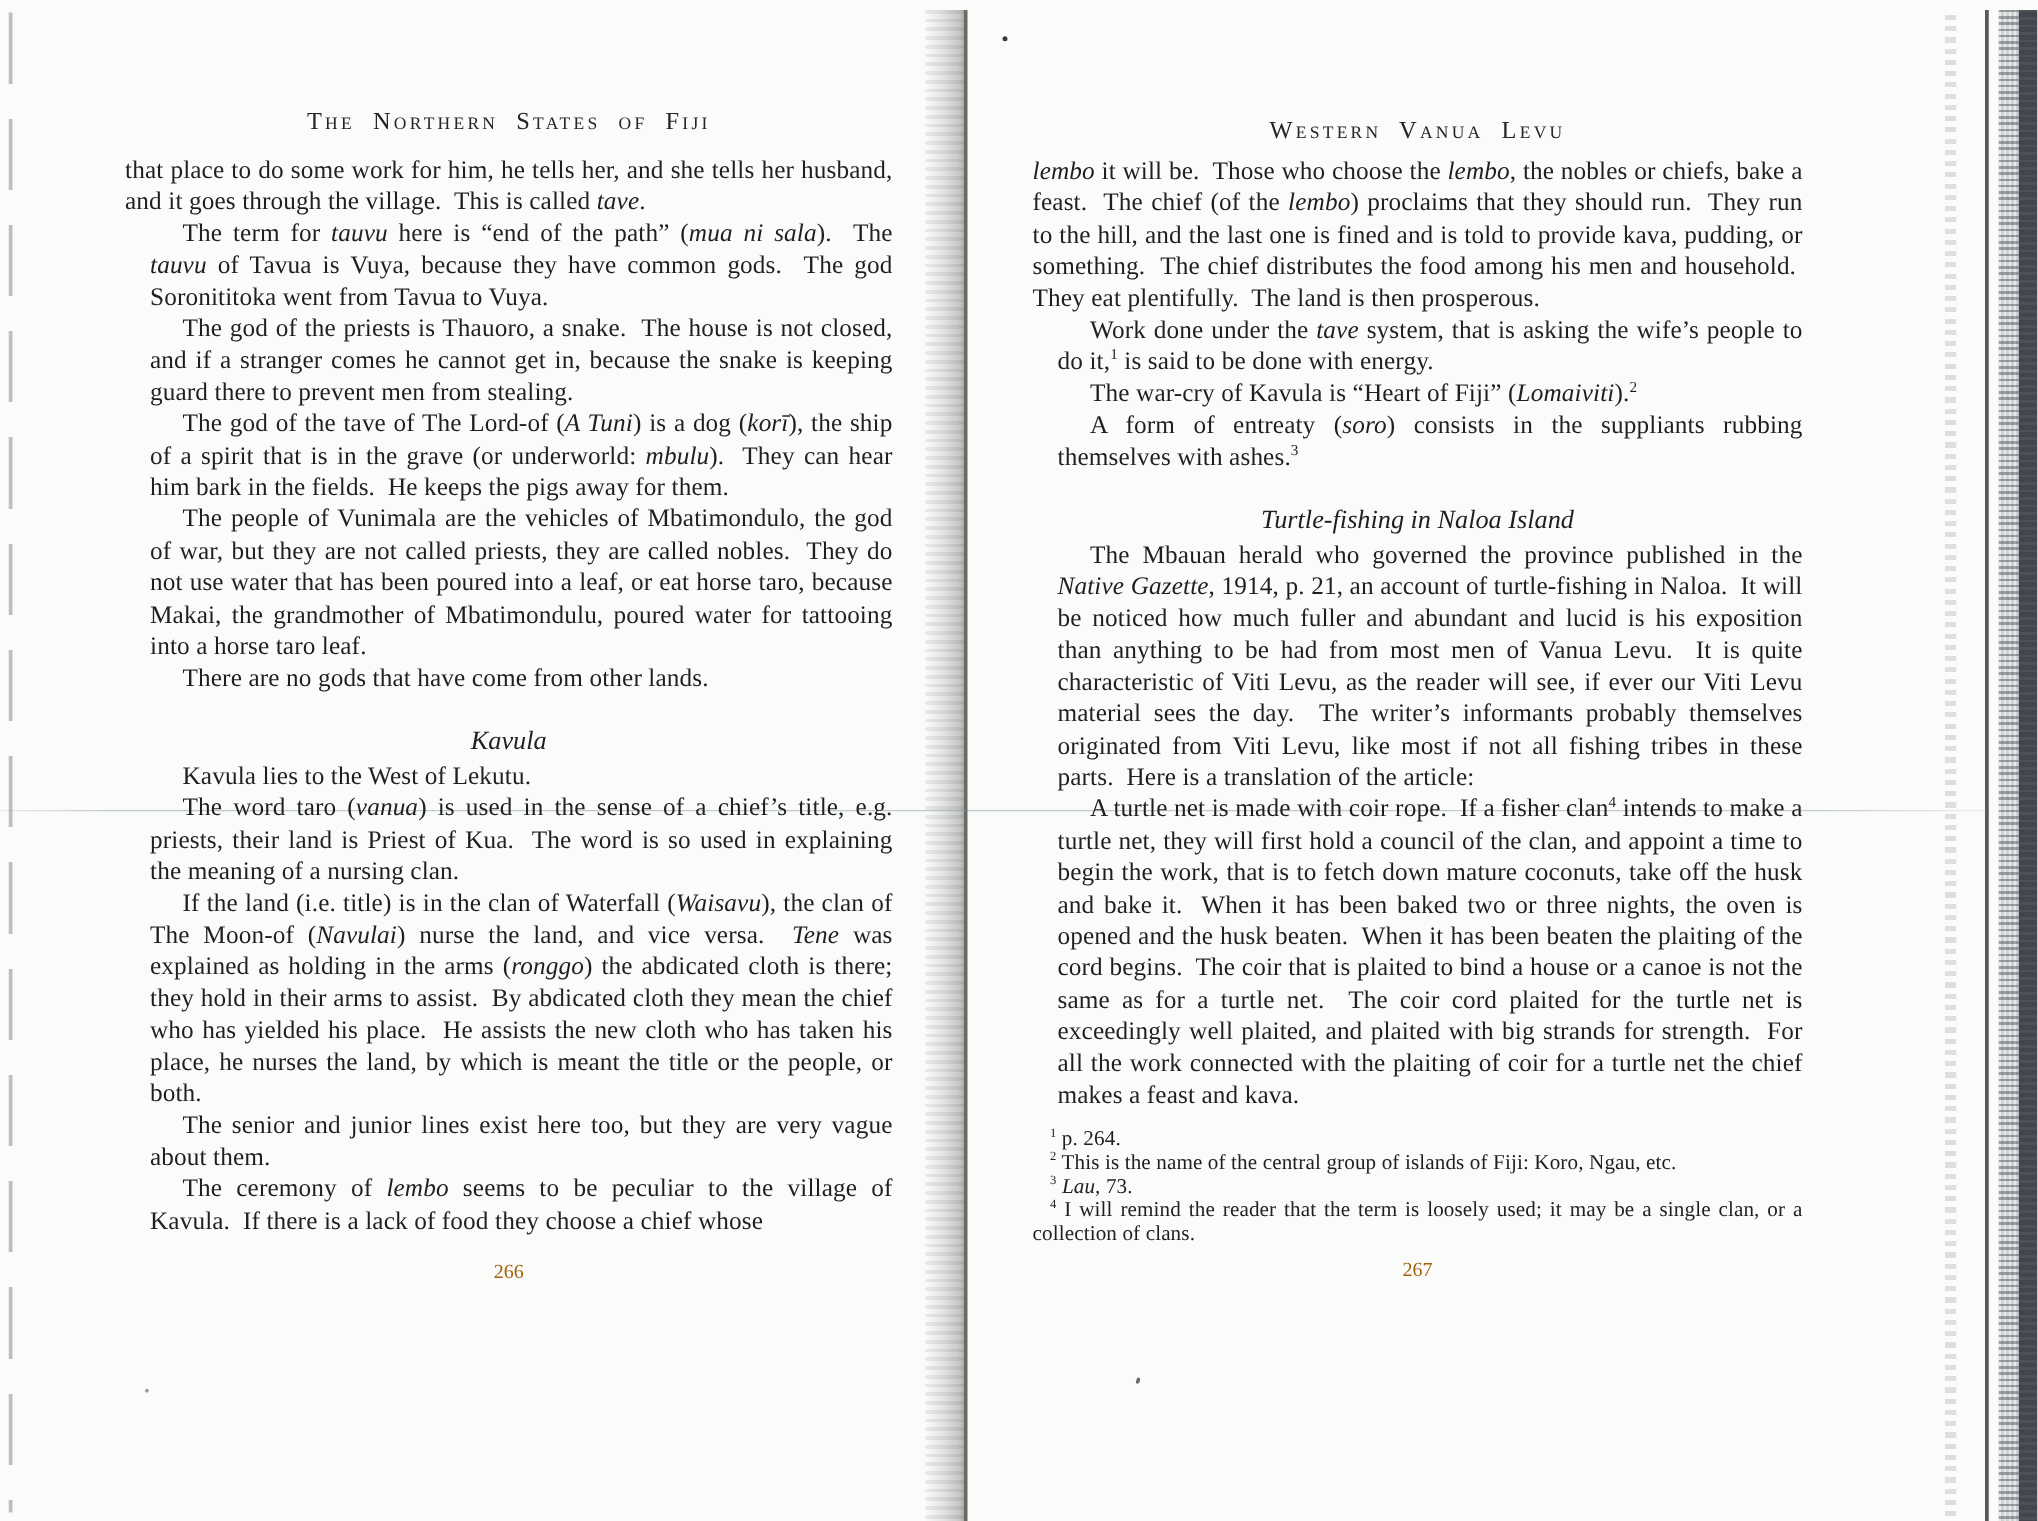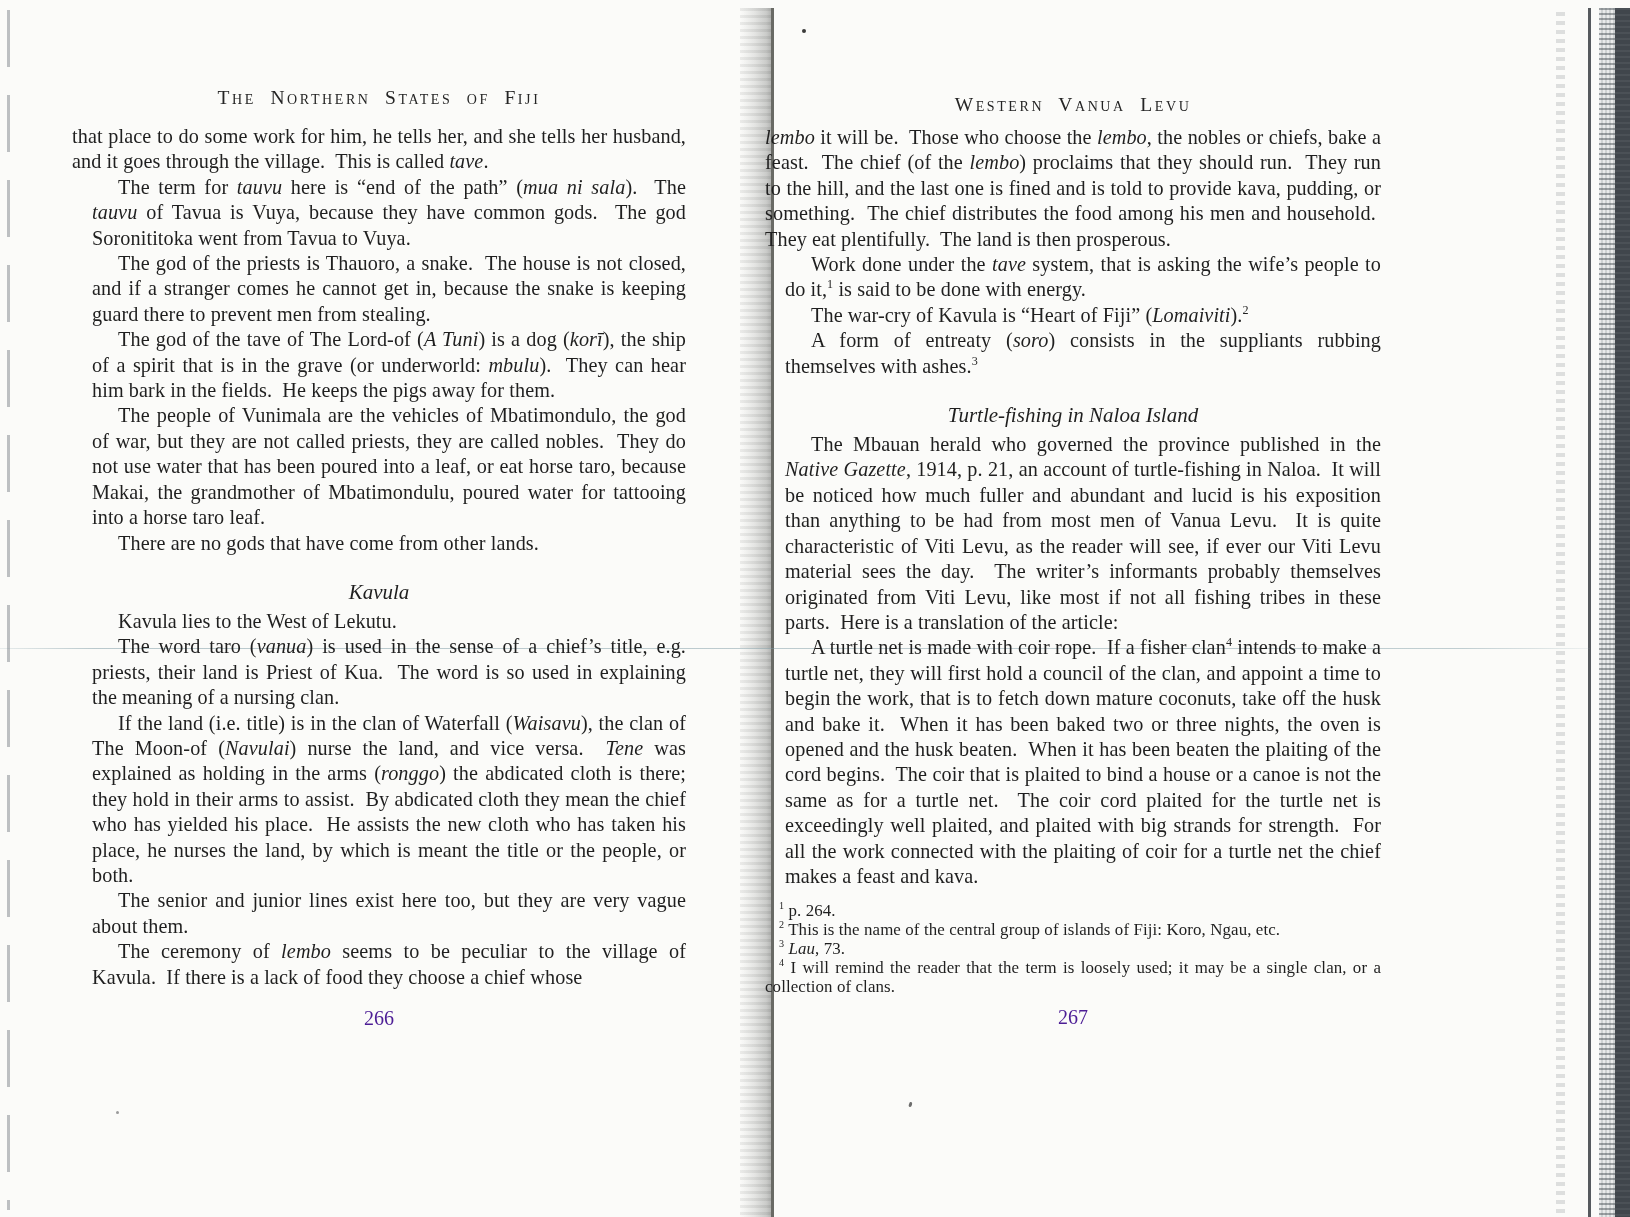--- a/index.html
+++ b/index.html
@@ -48,22 +48,22 @@
   .scan-line{
     position:absolute;left:0;top:648px;width:1590px;height:1px;
     background:linear-gradient(to right,rgba(120,150,160,.15),rgba(120,150,160,.5) 6%,rgba(120,150,160,.45) 92%,rgba(120,150,160,.1));
   }
   .speck{position:absolute;border-radius:50%;}
   .speck.s1{left:802px;top:29px;width:4px;height:4px;background:#3a3a3a;}
   .speck.s2{left:909px;top:1102px;width:3px;height:5px;background:#6d6d6d;border-radius:40% 60% 60% 40%;transform:rotate(18deg);}
   .speck.s3{left:116px;top:1111px;width:3px;height:3px;background:#9a9a9a;}
   
   .page-col{position:absolute;}
-  #left-col{left:72px;top:86px;width:614px;}
-  #right-col{left:765px;top:93px;width:616px;}
+  #left-col{left:100px;top:86px;width:614px;}
+  #right-col{left:826px;top:93px;width:616px;}
   .page-header{
     text-align:center;
     font-variant:small-caps;
     font-size:19.5px;line-height:24px;
     letter-spacing:2.6px;word-spacing:7px;
     color:#252525;
     margin:0 0 14px 0;
   }
   #right-col .page-header{margin-bottom:8px;}
   .para{
@@ -79,23 +79,23 @@
     margin:23px 0 4px 0;
   }
   sup{font-size:.6em;vertical-align:super;line-height:0;}
   .footnotes{margin-top:13px;}
   .para.footnote{
     font-size:16.9px;line-height:18.8px;
     text-indent:14px;
   }
   .page-number{
     text-align:center;
-    font-size:20px;line-height:24px;
+    font-size:16px;line-height:24px;
     margin-top:16px;
-    color:#4c1d95;
+    color:#a16207;
   }
   #right-col .page-number{margin-top:9px;}
 </style>
 </head>
 <body>
 
 <div class="left-edge-marks"></div>
 <div class="gutter-shadow"></div>
 <div class="gutter-line"></div>
 <div class="edge-speckle-faint"></div>

